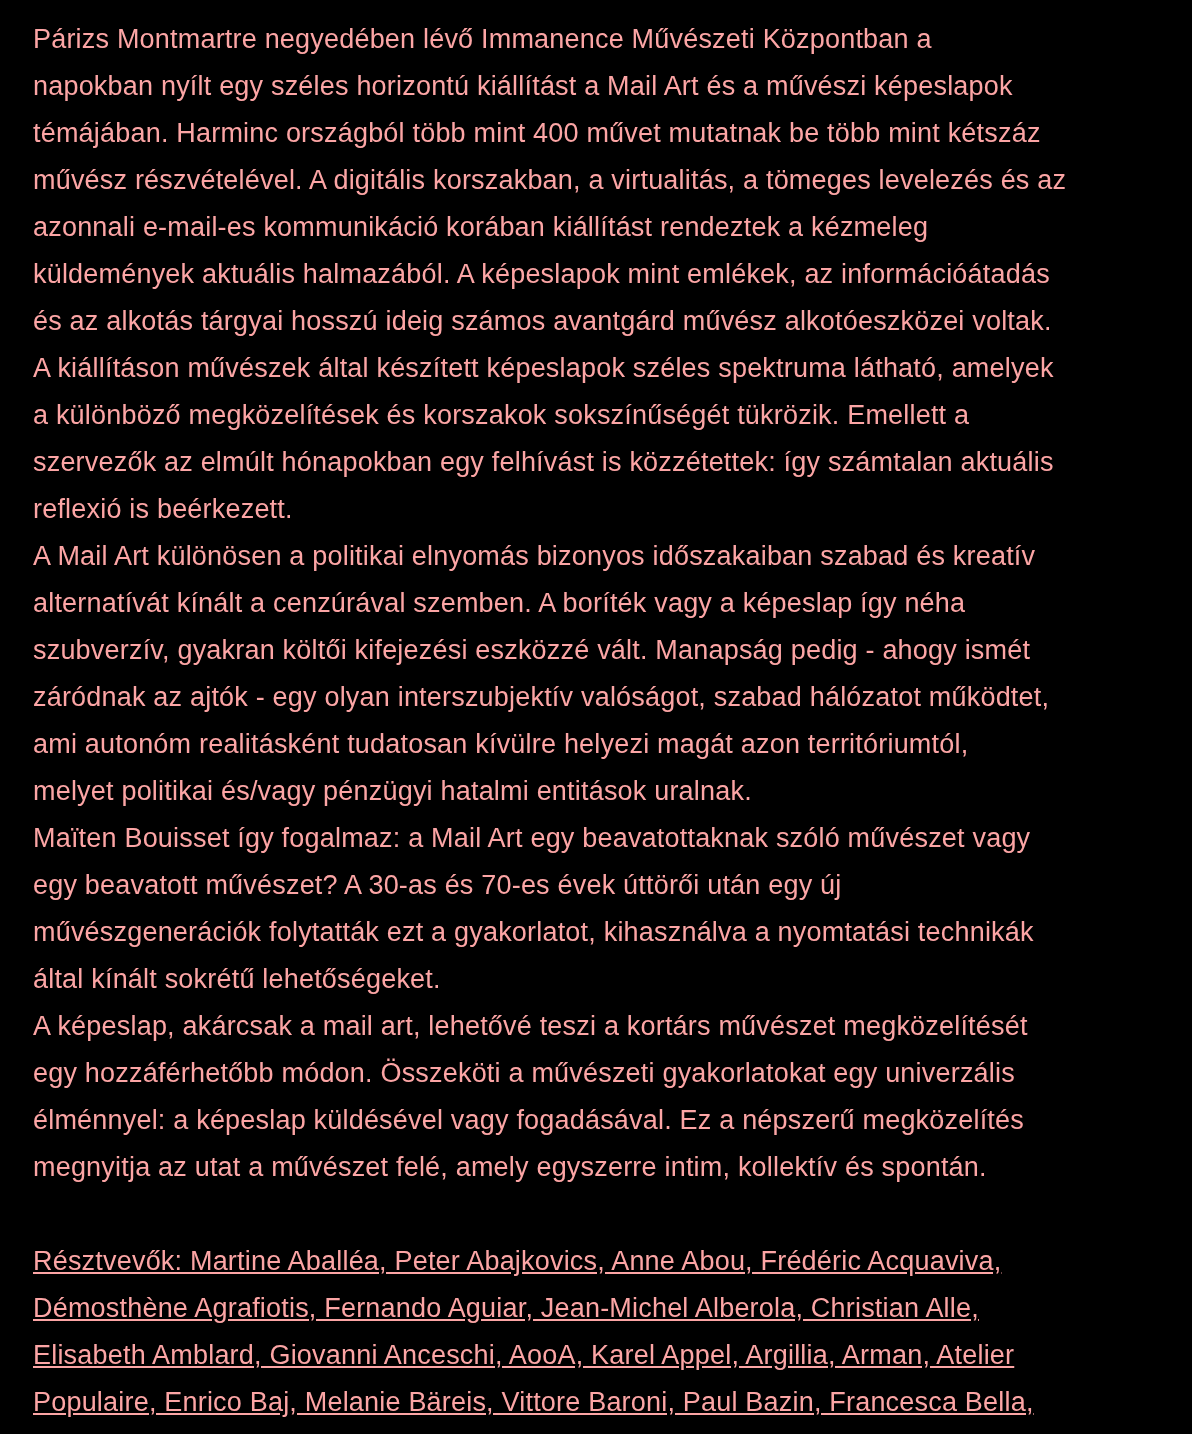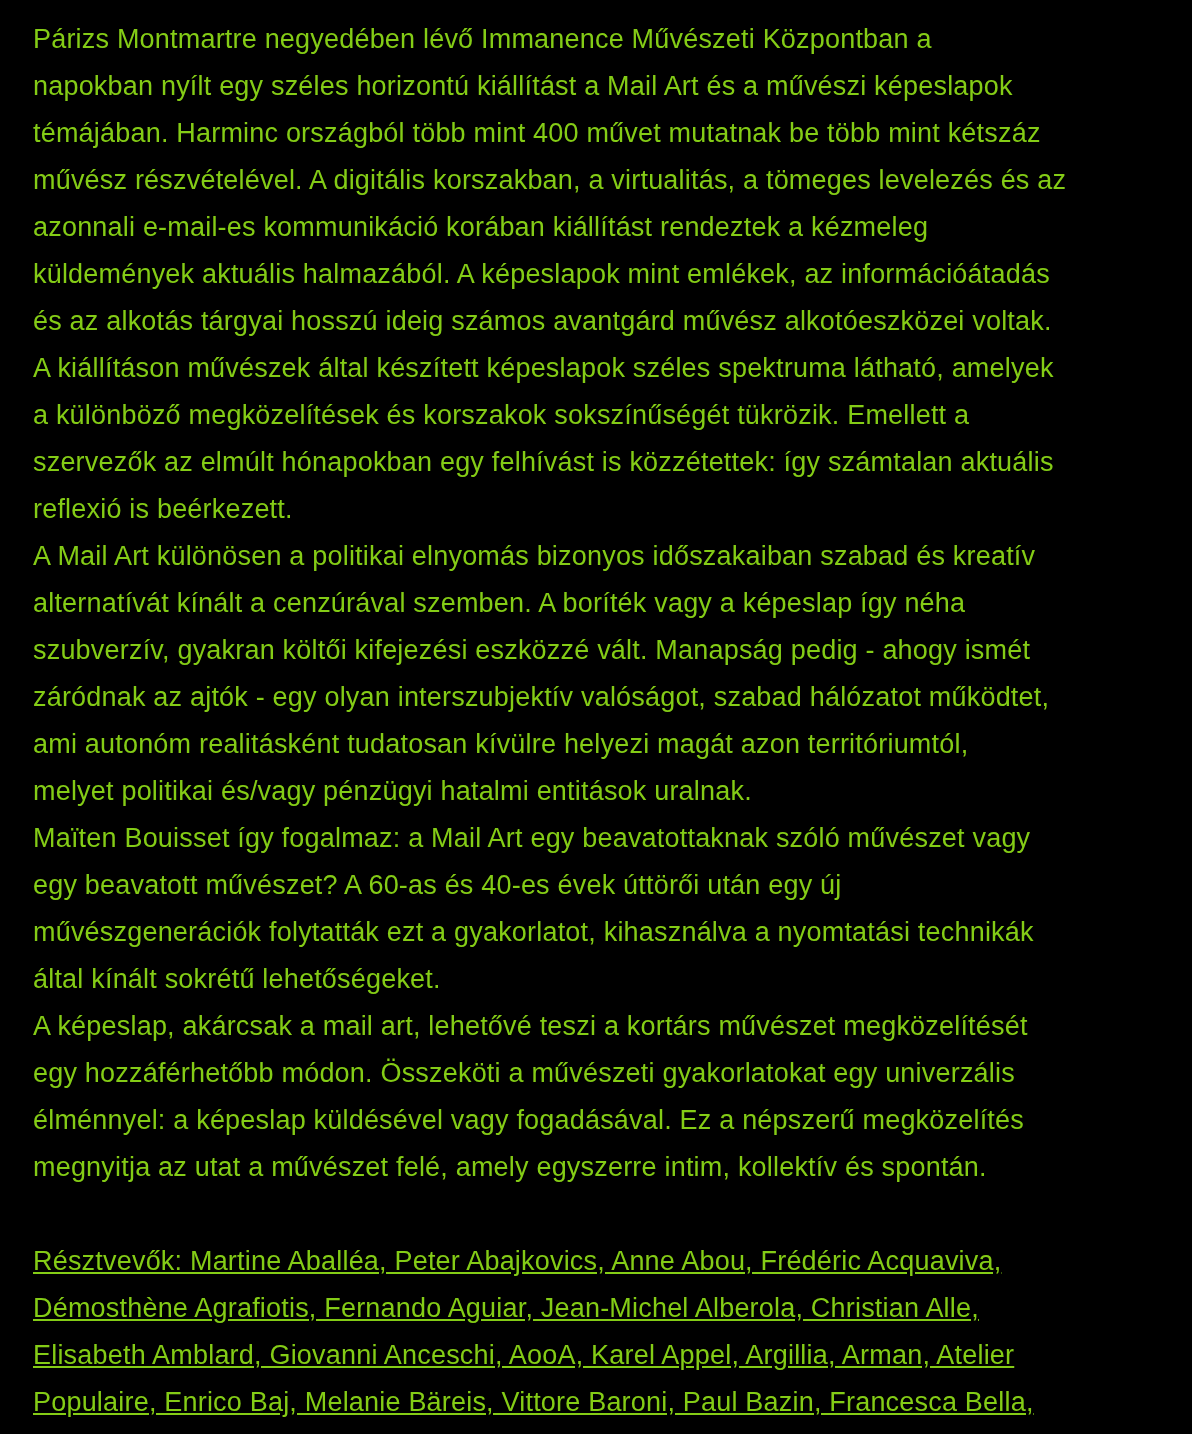--- a/index.html
+++ b/index.html
@@ -11,21 +11,21 @@
     height: 1434px;
     overflow: hidden;
     box-sizing: border-box;
     background: #000000;
   }
   .article {
     box-sizing: border-box;
     width: 100%;
     height: 100%;
     padding: 16px 26px 0 33px;
-    color: #84cc16;
+    color: #fca5a5;
     font-family: "Liberation Sans", "DejaVu Sans", sans-serif;
     font-weight: 300;
     font-size: 27px;
     line-height: 47px;
     letter-spacing: 0.2px;
   }
   .article p {
     margin: 0;
     white-space: pre-line; 
   }
@@ -49,21 +49,21 @@
 a különböző megközelítések és korszakok sokszínűségét tükrözik. Emellett a
 szervezők az elmúlt hónapokban egy felhívást is közzétettek: így számtalan aktuális
 reflexió is beérkezett.</p>
   <p>A Mail Art különösen a politikai elnyomás bizonyos időszakaiban szabad és kreatív
 alternatívát kínált a cenzúrával szemben. A boríték vagy a képeslap így néha
 szubverzív, gyakran költői kifejezési eszközzé vált. Manapság pedig - ahogy ismét
 záródnak az ajtók - egy olyan interszubjektív valóságot, szabad hálózatot működtet,
 ami autonóm realitásként tudatosan kívülre helyezi magát azon territóriumtól,
 melyet politikai és/vagy pénzügyi hatalmi entitások uralnak.</p>
   <p>Maïten Bouisset így fogalmaz: a Mail Art egy beavatottaknak szóló művészet vagy
-egy beavatott művészet? A 60-as és 40-es évek úttörői után egy új
+egy beavatott művészet? A 30-as és 70-es évek úttörői után egy új
 művészgenerációk folytatták ezt a gyakorlatot, kihasználva a nyomtatási technikák
 által kínált sokrétű lehetőségeket.</p>
   <p>A képeslap, akárcsak a mail art, lehetővé teszi a kortárs művészet megközelítését
 egy hozzáférhetőbb módon. Összeköti a művészeti gyakorlatokat egy univerzális
 élménnyel: a képeslap küldésével vagy fogadásával. Ez a népszerű megközelítés
 megnyitja az utat a művészet felé, amely egyszerre intim, kollektív és spontán.</p>
   <p class="participants">Résztvevők: Martine Aballéa, Peter Abajkovics, Anne Abou, Frédéric Acquaviva,
 Démosthène Agrafiotis, Fernando Aguiar, Jean-Michel Alberola, Christian Alle,
 Elisabeth Amblard, Giovanni Anceschi, AooA, Karel Appel, Argillia, Arman, Atelier
 Populaire, Enrico Baj, Melanie Bäreis, Vittore Baroni, Paul Bazin, Francesca Bella,</p>

